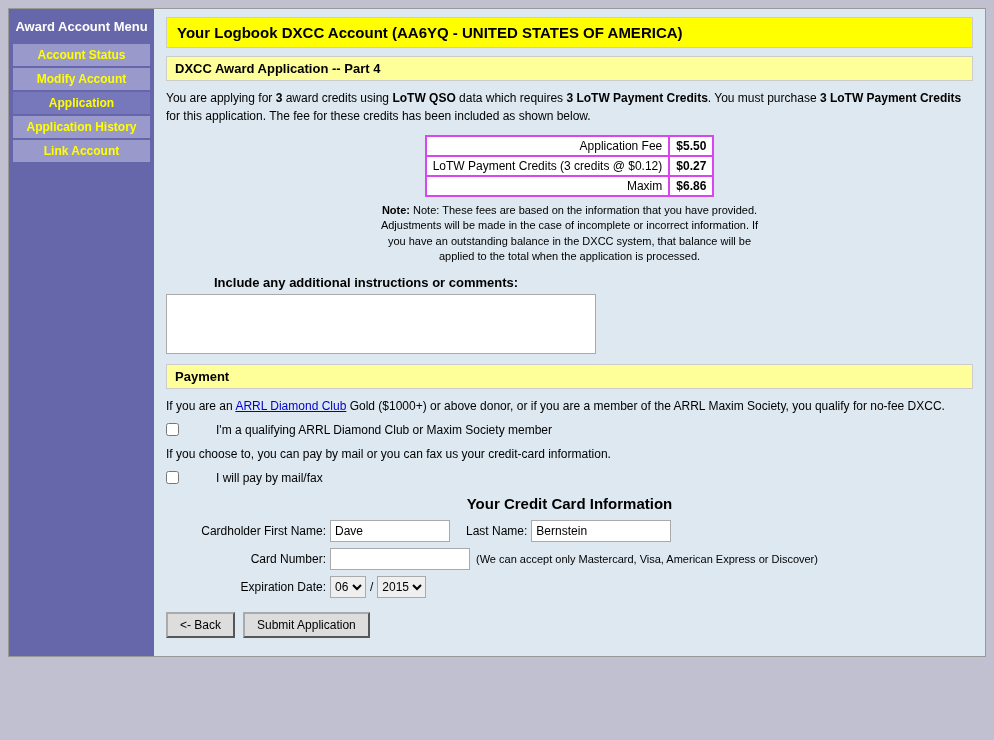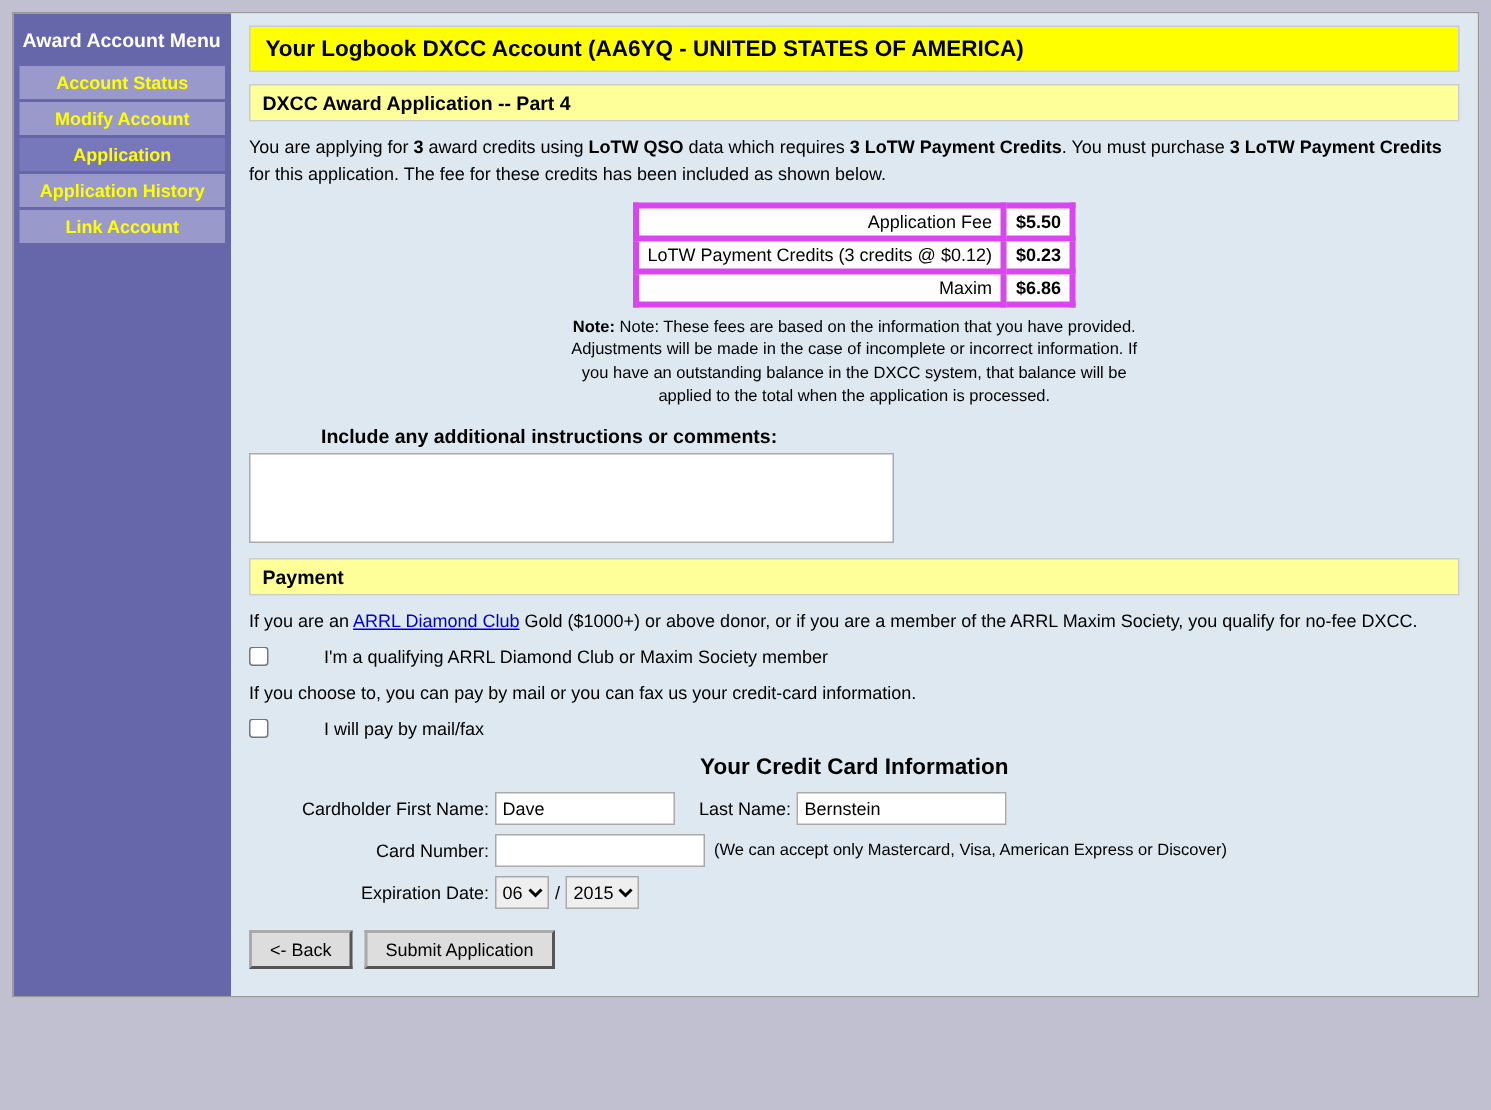--- a/index.html
+++ b/index.html
@@ -25,21 +25,21 @@
     .sidebar {
       width: 145px;
       min-width: 145px;
       background: #6666aa;
       padding: 6px 4px;
     }
     .sidebar-title {
       color: #fff;
       font-weight: bold;
       font-size: 13px;
-      text-align: left;
+      text-align: center;
       padding: 4px 2px 8px 2px;
       line-height: 1.3;
     }
     .sidebar-item {
       display: block;
       width: 100%;
       background: #9999cc;
       color: #ffff00;
       text-align: center;
       font-size: 12px;
@@ -89,21 +89,21 @@
       display: flex;
       justify-content: center;
       margin-bottom: 6px;
     }
     .fee-table {
       border-collapse: collapse;
       border: 2px solid #000;
       font-size: 12px;
     }
     .fee-table td {
-      border: 4px solid #d946ef;
+      border: 2px solid #d946ef;
       padding: 2px 6px;
     }
     .fee-table .label-cell {
       text-align: right;
       background: #fff;
     }
     .fee-table .value-cell {
       text-align: right;
       background: #fff;
       font-weight: bold;
@@ -237,21 +237,21 @@
 
       <div class="fee-table-container">
         <table class="fee-table">
           <tbody>
               <tr>
             <td class="label-cell">Application Fee</td>
             <td class="value-cell">$5.50</td>
           </tr>
           <tr>
             <td class="label-cell">LoTW Payment Credits (3 credits @ $0.12)</td>
-            <td class="value-cell">$0.23</td>
+            <td class="value-cell">$0.27</td>
           </tr>
           <tr>
             <td class="label-cell">Maxim</td>
             <td class="value-cell">$6.86</td>
           </tr>
         </tbody>
           </table>
       </div>
 
       <p class="fee-note">

